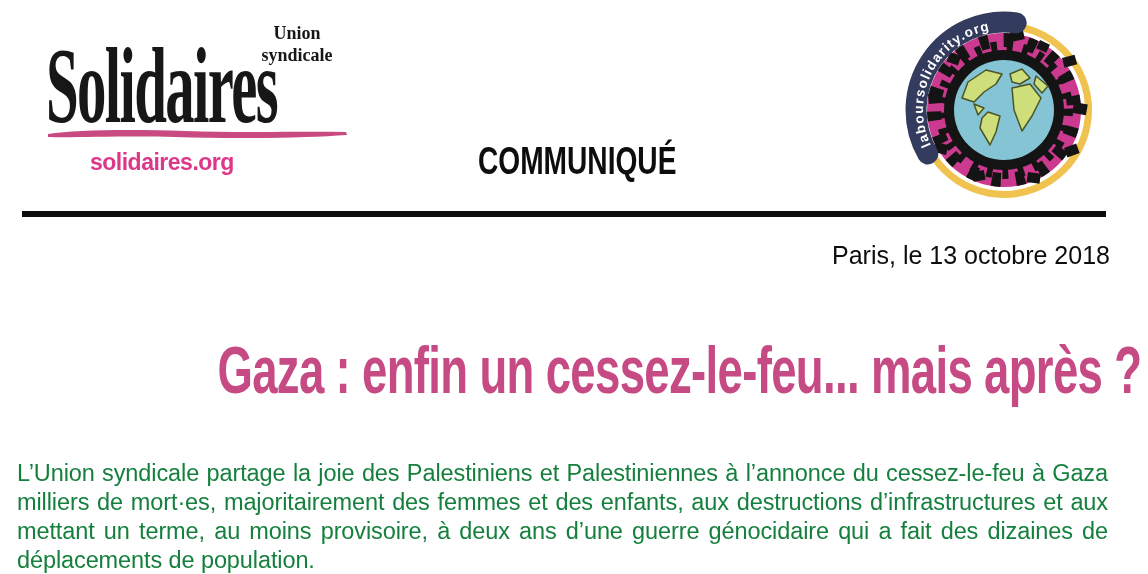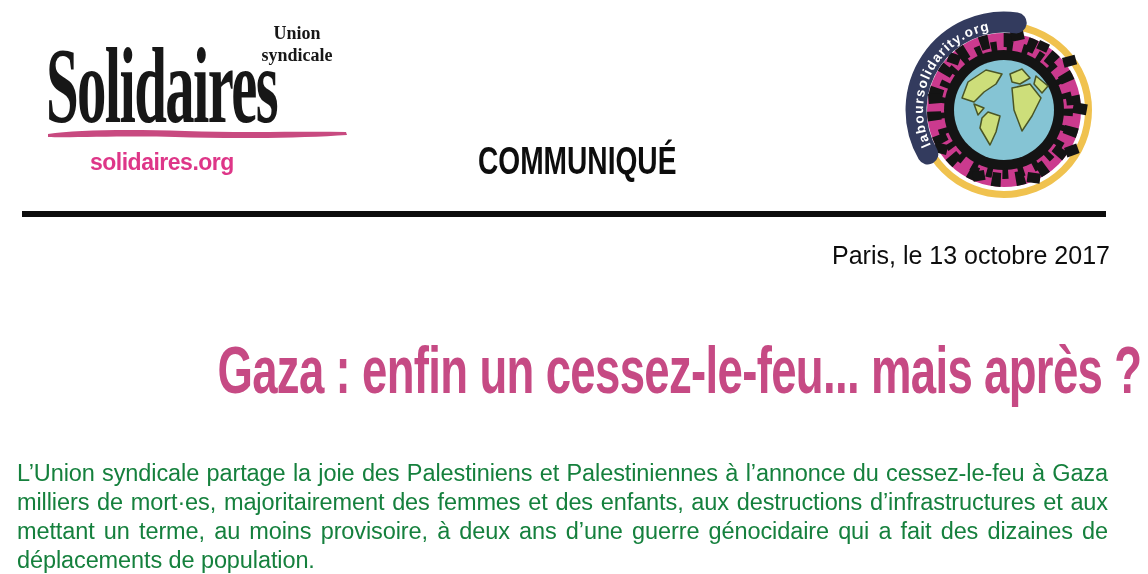--- a/index.html
+++ b/index.html
@@ -112,21 +112,21 @@
       <path d="M -76.2 44 A 88 88 0 0 1 12.2 -87.1" fill="none" stroke-width="21" stroke-linecap="round" stroke="#333b5e"></path>
       <path id="bannerPath" d="M -70.1 40.5 A 81 81 0 0 1 11.3 -80.2" fill="none"></path>
       <text font-size="13.5" font-weight="bold" letter-spacing="1.2" font-family="Liberation Sans, sans-serif" fill="#ffffff">
         <textPath href="#bannerPath" startOffset="6">laboursolidarity.org</textPath>
       </text>
     </g>
   </svg>
 
   <div class="rule"></div>
 
-  <div class="dateline">Paris, le 13 octobre 2017</div>
+  <div class="dateline">Paris, le 13 octobre 2018</div>
 
   <div class="headline">
     <span class="headline-text">Gaza : enfin un cessez-le-feu... mais après ?</span>
   </div>
 
   <div class="body-text">
     <div class="line">L’Union syndicale partage la joie des Palestiniens et Palestiniennes à l’annonce du cessez-le-feu à Gaza</div>
     <div class="line">milliers de mort·es, majoritairement des femmes et des enfants, aux destructions d’infrastructures et aux</div>
     <div class="line">mettant un terme, au moins provisoire, à deux ans d’une guerre génocidaire qui a fait des dizaines de</div>
     <div class="line last">déplacements de population.</div>

